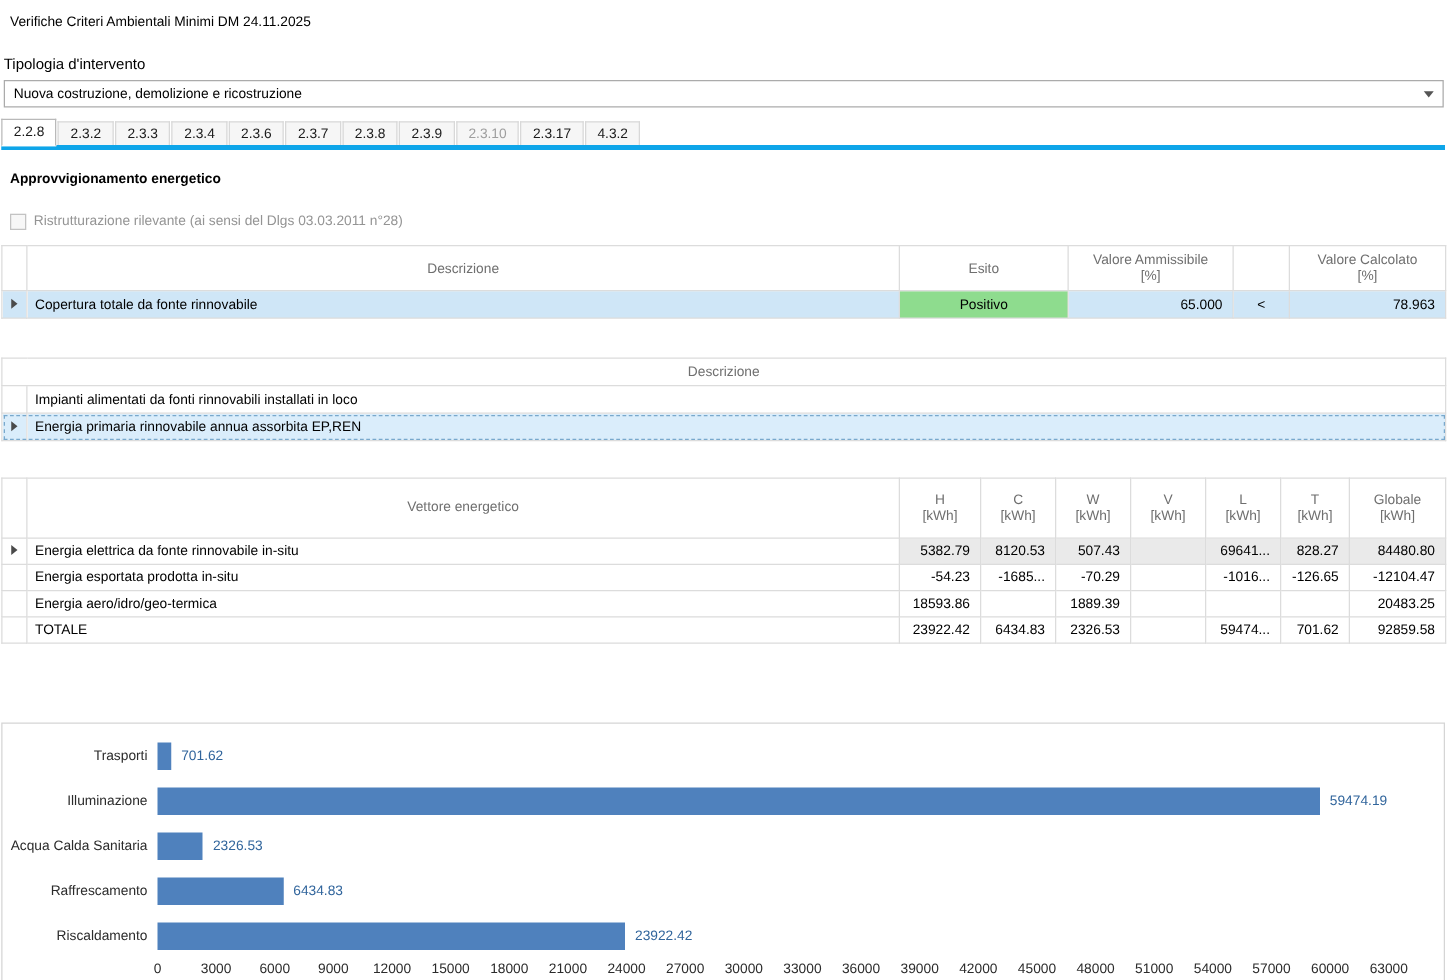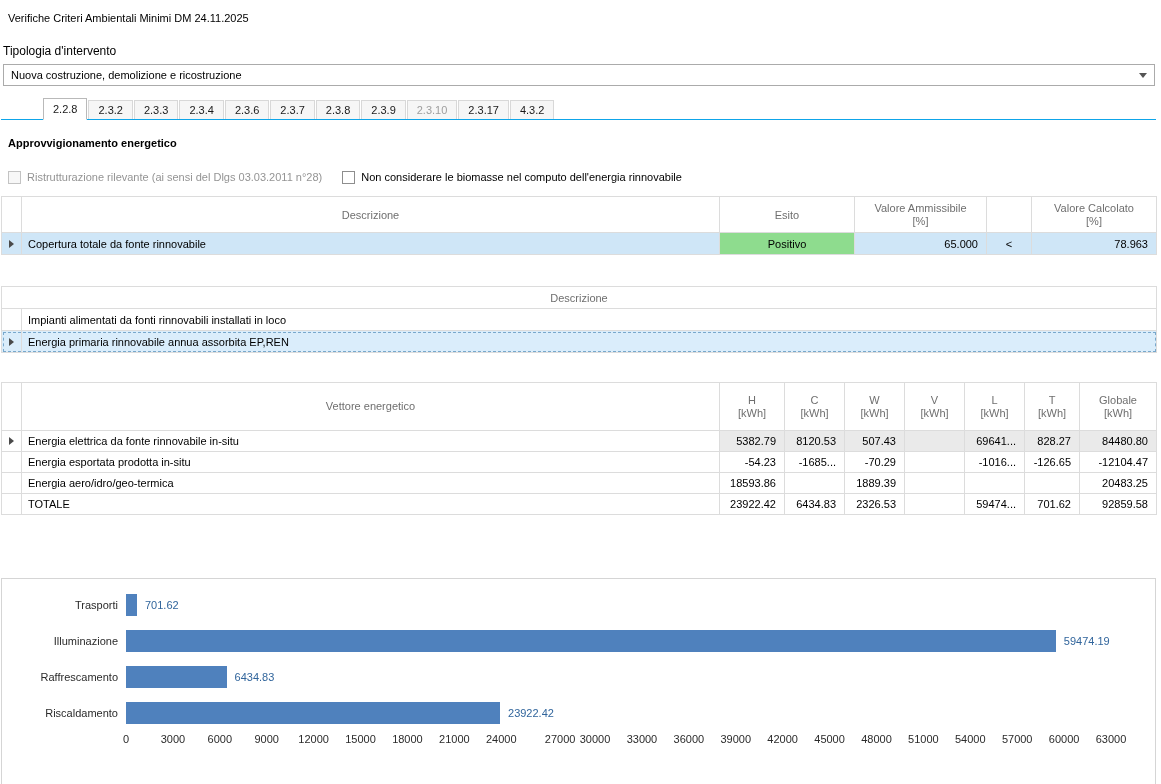--- a/index.html
+++ b/index.html
@@ -23,22 +23,21 @@
   }
   .combo-arrow {
     width: 0; height: 0;
     border-left: 4px solid transparent; border-right: 4px solid transparent;
     border-top: 5px solid #555;
   }
 
   .tabs {
     margin: 12px 0 0 1px; width: 1155px; height: 22px;
     display: flex; align-items: flex-end;
-    border-bottom: 1px solid #0ea5e9;
-    padding-left: 42px;
+    border-bottom: 4px solid #0ea5e9;
   }
   .tab {
     height: 19px; line-height: 18px; padding: 0 9px;
     background: #f6f6f6; border: 1px solid #d8d8d8; border-bottom: none;
     margin-right: 1px; color: #1a1a1a; cursor: default; white-space: nowrap;
   }
   .tab.active {
     height: 22px; line-height: 21px; background: #fff;
     border: 1px solid #b9b9b9; border-bottom: 1px solid #fff;
     margin-bottom: -1px;
@@ -121,24 +120,20 @@
     <div class="tab">2.3.17</div>
     <div class="tab">4.3.2</div>
   </div>
 
 <div class="section-heading">Approvvigionamento energetico</div>
 
 <div class="checkbox-row">
   <label class="check disabled">
     <span class="box"></span>
     <span>Ristrutturazione rilevante (ai sensi del Dlgs 03.03.2011 n°28)</span>
-  </label>
-  <label class="check">
-    <span class="box"></span>
-    <span>Non considerare le biomasse nel computo dell'energia rinnovabile</span>
   </label>
 </div>
 
 <table class="grid verifica">
   <colgroup>
     <col style="width:20px">
       <col style="width:698px">
       <col style="width:135px">
     <col style="width:132px">
       <col style="width:45px">
@@ -302,20 +297,27 @@
         </div>
       </div>
       <div class="crow">
         <div class="clabel">Illuminazione</div>
         <div class="cplot">
           <div class="cbar" style="width: 94.4035%; background: rgb(79, 129, 189);"></div>
           <span class="cval" style="color: rgb(49, 101, 156);">59474.19</span>
         </div>
       </div>
       <div class="crow">
+        <div class="clabel">Acqua Calda Sanitaria</div>
+        <div class="cplot">
+          <div class="cbar" style="width: 3.6929%; background: rgb(79, 129, 189);"></div>
+          <span class="cval" style="color: rgb(49, 101, 156);">2326.53</span>
+        </div>
+      </div>
+      <div class="crow">
         <div class="clabel">Raffrescamento</div>
         <div class="cplot">
           <div class="cbar" style="width: 10.214%; background: rgb(79, 129, 189);"></div>
           <span class="cval" style="color: rgb(49, 101, 156);">6434.83</span>
         </div>
       </div>
       <div class="crow">
         <div class="clabel">Riscaldamento</div>
         <div class="cplot">
           <div class="cbar" style="width: 37.9721%; background: rgb(79, 129, 189);"></div>
@@ -326,21 +328,21 @@
   <div class="chart-axis">
       <span class="tick" style="left: 0%;">0</span>
       <span class="tick" style="left: 4.7619%;">3000</span>
       <span class="tick" style="left: 9.52381%;">6000</span>
       <span class="tick" style="left: 14.2857%;">9000</span>
       <span class="tick" style="left: 19.0476%;">12000</span>
       <span class="tick" style="left: 23.8095%;">15000</span>
       <span class="tick" style="left: 28.5714%;">18000</span>
       <span class="tick" style="left: 33.3333%;">21000</span>
       <span class="tick" style="left: 38.0952%;">24000</span>
-      <span class="tick" style="left: 42.8571%; margin-left: 12px;">27000</span>
+      <span class="tick" style="left: 42.8571%;">27000</span>
       <span class="tick" style="left: 47.619%;">30000</span>
       <span class="tick" style="left: 52.381%;">33000</span>
       <span class="tick" style="left: 57.1429%;">36000</span>
       <span class="tick" style="left: 61.9048%;">39000</span>
       <span class="tick" style="left: 66.6667%;">42000</span>
       <span class="tick" style="left: 71.4286%;">45000</span>
       <span class="tick" style="left: 76.1905%;">48000</span>
       <span class="tick" style="left: 80.9524%; text-align: center;">51000</span>
       <span class="tick" style="left: 85.7143%;">54000</span>
       <span class="tick" style="left: 90.4762%;">57000</span>

